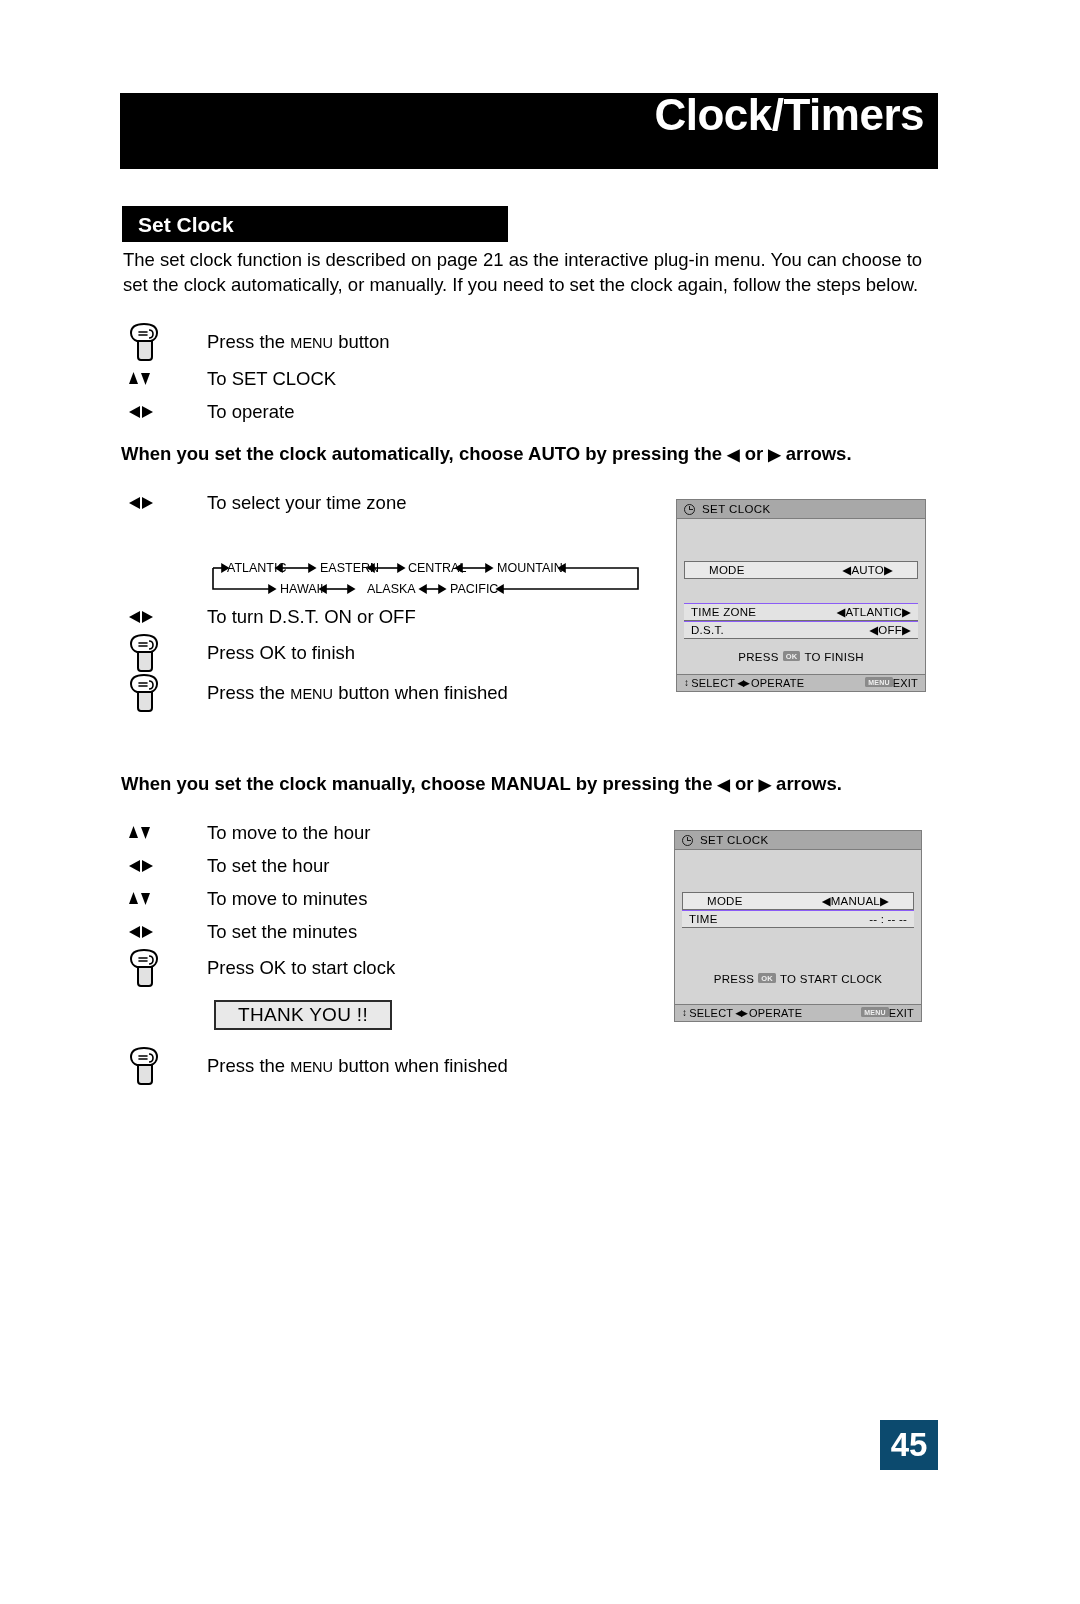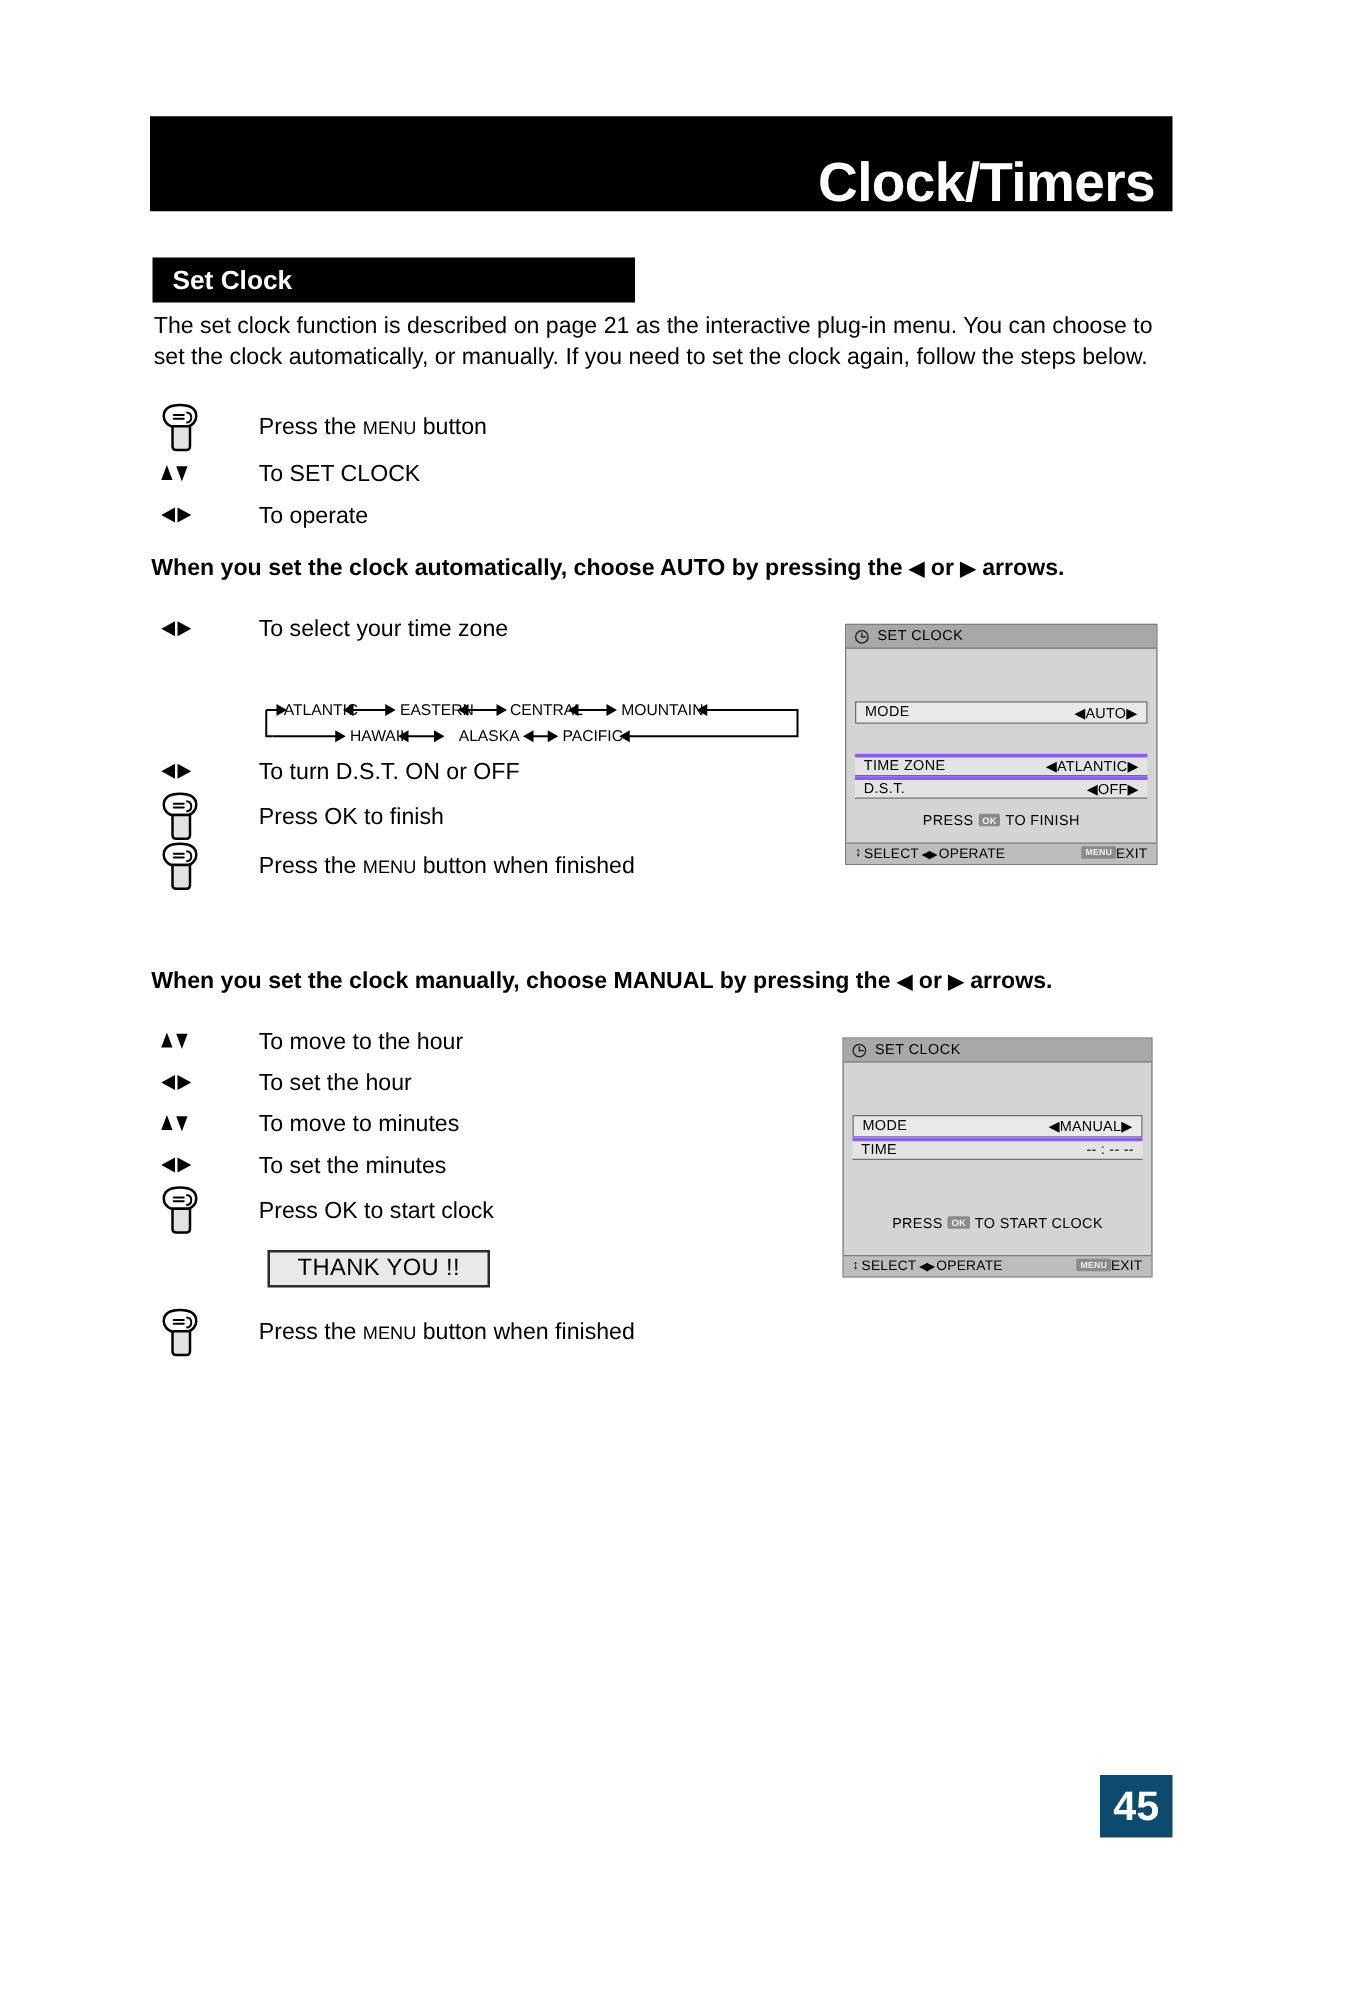--- a/index.html
+++ b/index.html
@@ -16,21 +16,21 @@
   }
 
   .page { position: relative; width: 1080px; height: 1604px; }
 
   
   .header-bar {
     position: absolute;
     left: 120px; top: 93px;
     width: 818px; height: 76px;
     background: #000;
-    display: flex; align-items: flex-end; justify-content: flex-end;
+    display: flex; align-items: flex-start; justify-content: flex-end;
   }
   .header-title {
     color: #fff;
     font-size: 44px;
     font-weight: bold;
     letter-spacing: -0.5px;
     padding-right: 14px;
     line-height: 1;
   }
 
@@ -147,25 +147,25 @@
     align-items: center;
     justify-content: space-between;
     padding: 0 8px;
     height: 18px;
     letter-spacing: 0.3px;
   }
   .osd-row.boxed {
     background: #e9e9e9;
     border: 1px solid #6f6f6f;
     margin: 0 7px;
-    padding: 0 7px;
+    padding: 0 24px;
   }
   .osd-row.ruled {
     background: #e3e3e3;
-    border-top: 3px solid #8b5cf6;
+    border-top: 1px solid #8b5cf6;
     border-bottom: 1px solid #6f6f6f;
     margin: 0 7px;
     padding: 0 7px;
   }
   .osd-val { white-space: nowrap; letter-spacing: 0.2px; }
   .osd-press {
     text-align: center;
     letter-spacing: 0.3px;
     display: flex;
     align-items: center;

